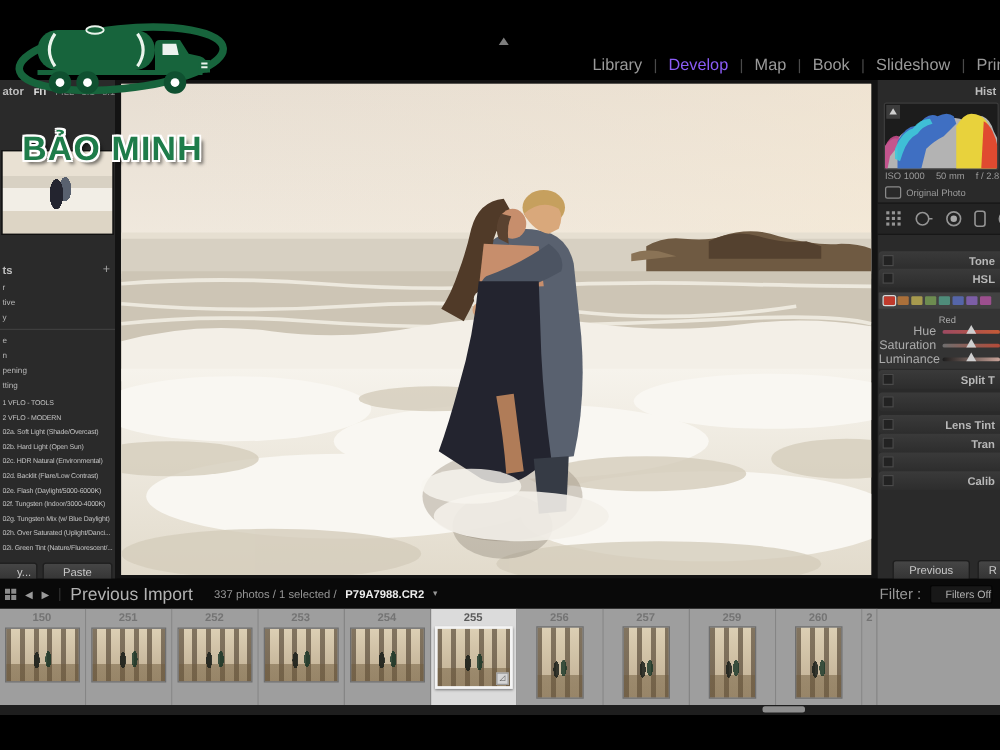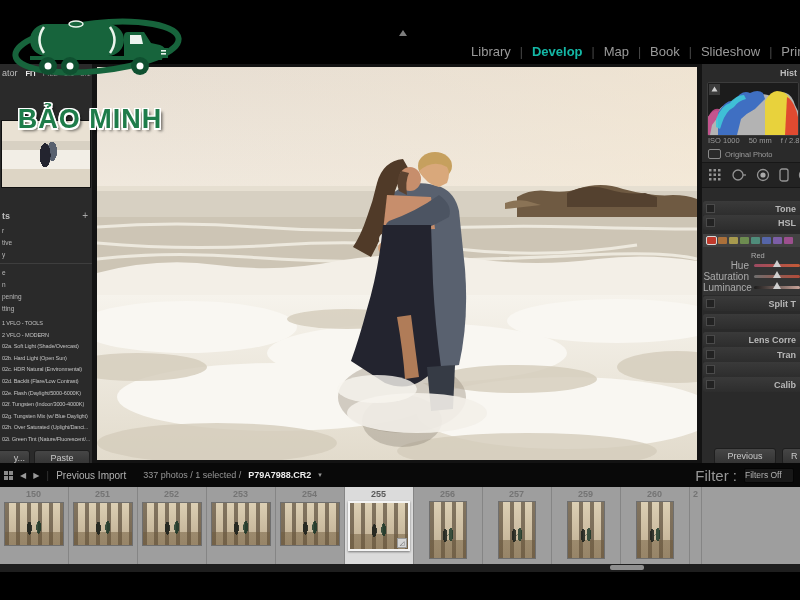--- a/index.html
+++ b/index.html
@@ -2,29 +2,29 @@
 <html><head>
 <meta charset="utf-8">
 <style>
   html,body{margin:0;padding:0;background:#000;}
   #screen{position:relative;width:800px;height:600px;background:#000;overflow:hidden;
           font-family:"Liberation Sans",sans-serif;-webkit-font-smoothing:antialiased;}
   
   .top-bar{position:absolute;left:0;top:0;width:800px;height:64px;background:#000;}
   .modules{position:absolute;right:-8px;top:44px;display:flex;align-items:center;white-space:nowrap;}
   .module{font-size:13px;color:#9a9a9a;cursor:pointer;}
-  .module.active{color:#14b8a6;font-weight:bold;}
+  .module.active{color:#8b5cf6;font-weight:normal;}
   .mod-sep{color:#4a4a4a;font-size:12px;margin:0 9px;}
   .collapse-tri{position:absolute;left:399px;top:30px;width:0;height:0;
     border-left:4px solid transparent;border-right:4px solid transparent;border-bottom:6px solid #7d7d7d;}
   
   .left-panel{position:absolute;left:0;top:64px;width:92px;height:399px;background:#2a2a2a;
     border-right:1px solid #0b0b0b;overflow:hidden;}
   .nav-hdr{position:absolute;left:2px;top:4px;right:1px;display:flex;align-items:baseline;}
-  .nav-title{font-size:9px;font-weight:normal;color:#bdbdbd;}
+  .nav-title{font-size:9px;font-weight:bold;color:#bdbdbd;}
   .zoom-opts{margin-left:8px;display:flex;gap:6px;align-items:baseline;}
   .zfit{font-size:7.5px;color:#ececec;font-weight:bold;}
   .zopt{font-size:7.5px;color:#8e8e8e;}
   .nav-thumb{position:absolute;left:1px;top:56px;width:88px;height:66px;border:1px solid #111;
     background:
       radial-gradient(ellipse 9px 20px at 49% 52%,#23242f 60%,rgba(0,0,0,0) 61%),
       radial-gradient(ellipse 8px 16px at 57% 46%,#59616f 60%,rgba(0,0,0,0) 61%),
       linear-gradient(#e9e1d3 0 30%,#d8d1c3 30% 44%,#f2eee6 44% 72%,#ddd5c5 72% 100%);}
   .presets-hdr{position:absolute;left:2px;top:146px;right:4px;display:flex;align-items:center;}
   .presets-title{font-size:9px;font-weight:bold;color:#bdbdbd;}
@@ -82,27 +82,27 @@
     text-align:center;cursor:pointer;box-sizing:border-box;}
   .prev-btn{left:12px;width:62px;}
   .reset-btn{left:80px;width:30px;text-align:left;padding-left:8px;}
   
   .strip-bar{position:absolute;left:0;top:463px;width:800px;height:24px;background:#090909;
     display:flex;align-items:center;padding:0 4px;box-sizing:border-box;gap:7px;}
   .grid-icon{display:grid;grid-template-columns:4px 4px;grid-gap:1px;cursor:pointer;}
   .grid-icon i{width:4px;height:4px;background:#8a8a8a;}
   .nav-arrow{font-size:8px;color:#9a9a9a;cursor:pointer;}
   .bar-sep{color:#333;font-size:11px;}
-  .prev-import{font-size:10px;color:#b2b2b2;cursor:pointer;}
+  .prev-import{font-size:14px;color:#b2b2b2;cursor:pointer;}
   .status-text{font-size:9px;color:#979797;margin-left:10px;}
   .file-name{font-size:9px;font-weight:bold;color:#ededed;cursor:pointer;}
   .dd-caret{font-size:7px;color:#979797;cursor:pointer;}
-  .filter-label{margin-left:auto;font-size:15px;color:#979797;}
+  .filter-label{margin-left:auto;font-size:12px;color:#979797;}
   .filter-box{width:48px;height:13px;background:#181818;border:1px solid #050505;border-radius:2px;
-    font-size:8.5px;color:#b0b0b0;text-align:left;line-height:13px;cursor:pointer;margin-right:2px;}
+    font-size:8.5px;color:#b0b0b0;text-align:right;line-height:13px;cursor:pointer;margin-right:2px;}
   
   .filmstrip{position:absolute;left:0;top:487px;width:800px;height:77px;background:#9e9e9e;
     display:flex;overflow:hidden;}
   .cell{position:relative;width:69px;height:77px;background:#9e9e9e;border-right:1px solid #858585;
     flex:none;box-sizing:border-box;cursor:pointer;}
   .cell .num{font-size:9px;font-weight:bold;color:#747474;padding:2px 0 0 26px;}
   .cell.sel{background:#dbdbdb;}
   .cell.sel .num{color:#5a5a5a;}
   .cell.partial{width:12px;}
   .forest{background:
@@ -362,21 +362,21 @@
     <div class="sec-hdr" style="top:232px">
       <span class="sec-toggle"></span>
       <span class="sec-label">Split T</span>
     </div>
     <div class="sec-hdr" style="top:250px">
       <span class="sec-toggle"></span>
       <span class="sec-label"></span>
     </div>
     <div class="sec-hdr" style="top:268px">
       <span class="sec-toggle"></span>
-      <span class="sec-label">Lens Corre</span>
+      <span class="sec-label">Lens Tint</span>
     </div>
     <div class="sec-hdr" style="top:283px">
       <span class="sec-toggle"></span>
       <span class="sec-label">Tran</span>
     </div>
     <div class="sec-hdr" style="top:298px">
       <span class="sec-toggle"></span>
       <span class="sec-label"></span>
     </div>
     <div class="sec-hdr" style="top:313px">

